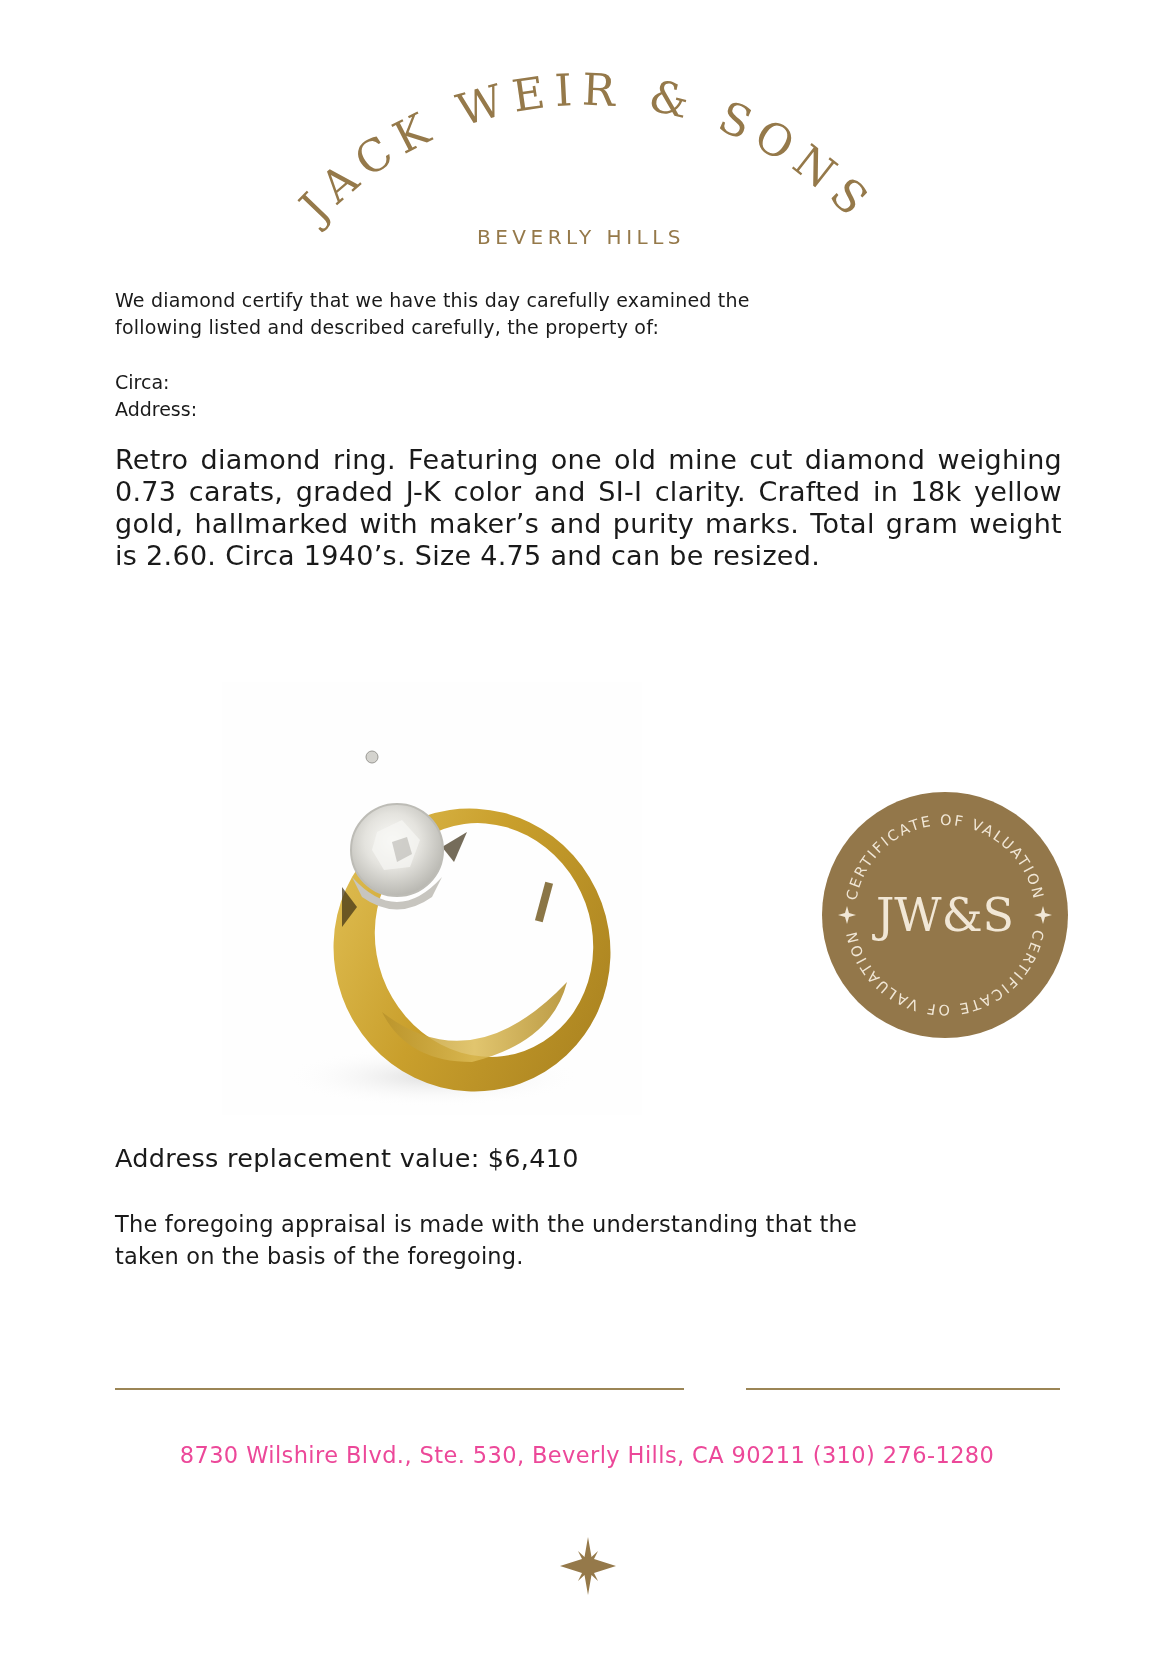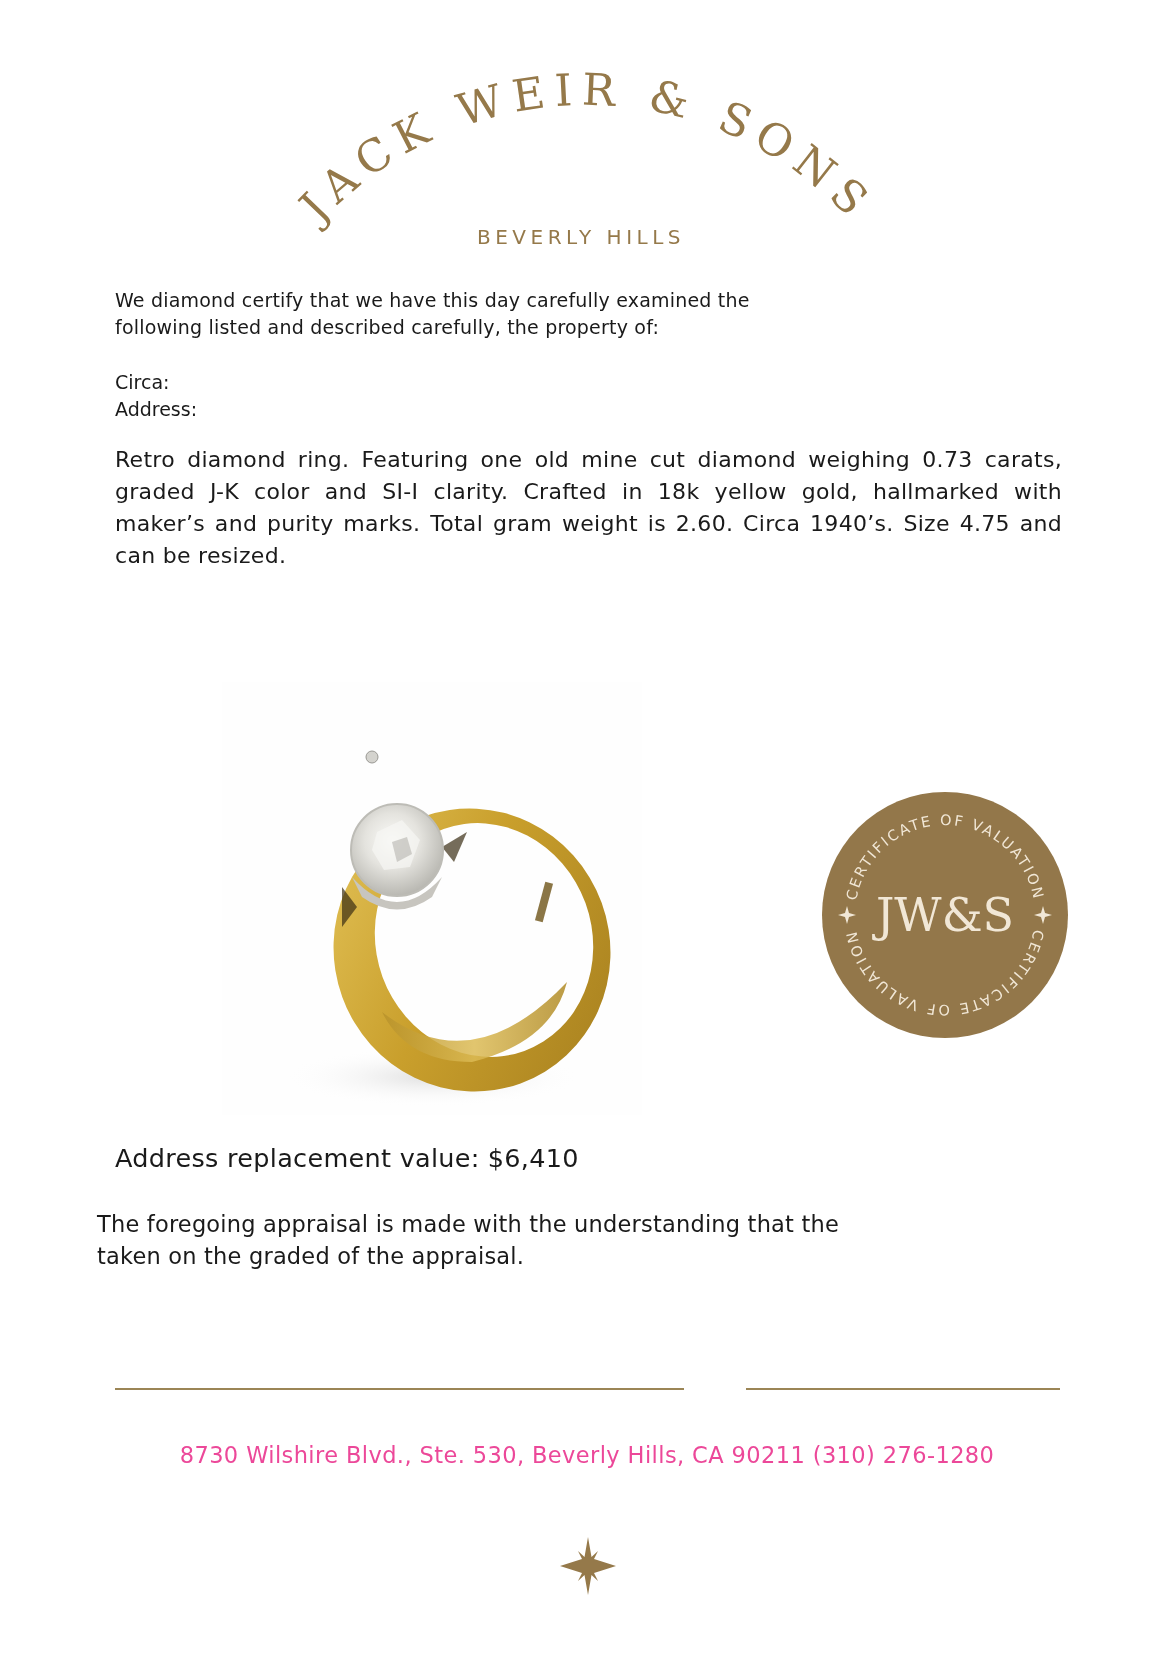--- a/index.html
+++ b/index.html
@@ -2,27 +2,27 @@
 <html><head>
 <meta charset="utf-8">
 <style>
   html, body { margin: 0; padding: 0; background: #ffffff; }
   body { width: 1174px; height: 1660px; position: relative; overflow: hidden;
          font-family: "DejaVu Sans", sans-serif; color: #1a1a1a; }
   .abs { position: absolute; }
   .logo-svg { position: absolute; left: 0; top: 0; }
   .intro { left: 115px; top: 287px; font-size: 19px; line-height: 27px; letter-spacing: 0.2px; width: 760px; }
   .fields { left: 115px; top: 369px; font-size: 19px; line-height: 27px; }
-  .desc { left: 115px; top: 444px; width: 947px; font-size: 22px; line-height: 32px;
+  .desc { left: 115px; top: 444px; width: 947px; font-size: 27px; line-height: 32px;
           text-align: justify; text-align-last: left; letter-spacing: 0.3px; }
   .ring-box { left: 222px; top: 682px; width: 420px; height: 433px; background: #fefefe; }
   .seal { left: 821px; top: 791px; width: 248px; height: 248px; }
   .retail { left: 115px; top: 1142px; font-size: 25.5px; line-height: 32px; letter-spacing: 0.3px; }
   .retail .val { margin-left: 8px; }
-  .disclaimer { left: 97px; top: 1208px; width: 900px; font-size: 22.5px; line-height: 32px; letter-spacing: 0.2px; }
+  .disclaimer { left: 115px; top: 1208px; width: 900px; font-size: 22.5px; line-height: 32px; letter-spacing: 0.2px; }
   .sig-line { height: 2px; background: #9b8556; top: 1388px; }
   .footer-addr { left: 0; width: 1174px; top: 1442px; text-align: center; font-size: 22.5px;
                  color: #ec4899; letter-spacing: 0.4px; }
   .star { left: 560px; top: 1537px; width: 56px; height: 58px; }
 </style>
 </head>
 <body>
 
 <svg class="logo-svg" width="1174" height="260" viewBox="0 0 1174 260">
   <defs>
@@ -220,21 +220,21 @@
     </g>
   </svg>
 </div>
 
 <div class="abs retail">
   <span>Address replacement value:</span><span class="val">$6,410</span>
 </div>
 
 <div class="abs disclaimer">
   <div>The foregoing appraisal is made with the understanding that the</div>
-  <div>taken on the graded of the appraisal.</div>
+  <div>taken on the basis of the foregoing.</div>
 </div>
 
 <div class="abs sig-line" style="left:115px; width:569px;"></div>
 <div class="abs sig-line" style="left:746px; width:314px;"></div>
 
 <div class="abs footer-addr">8730 Wilshire Blvd., Ste. 530, Beverly Hills, CA 90211 (310) 276-1280</div>
 
 <div class="abs star">
   <svg width="56" height="58" viewBox="0 0 56 58">
     <path fill="#95794a" d="M 28 0 L 31.5 20 L 38 14 L 34 22 L 56 29 L 34 36 L 38 44 L 31.5 38 L 28 58 L 24.5 38 L 18 44 L 22 36 L 0 29 L 22 22 L 18 14 L 24.5 20 Z"></path>

